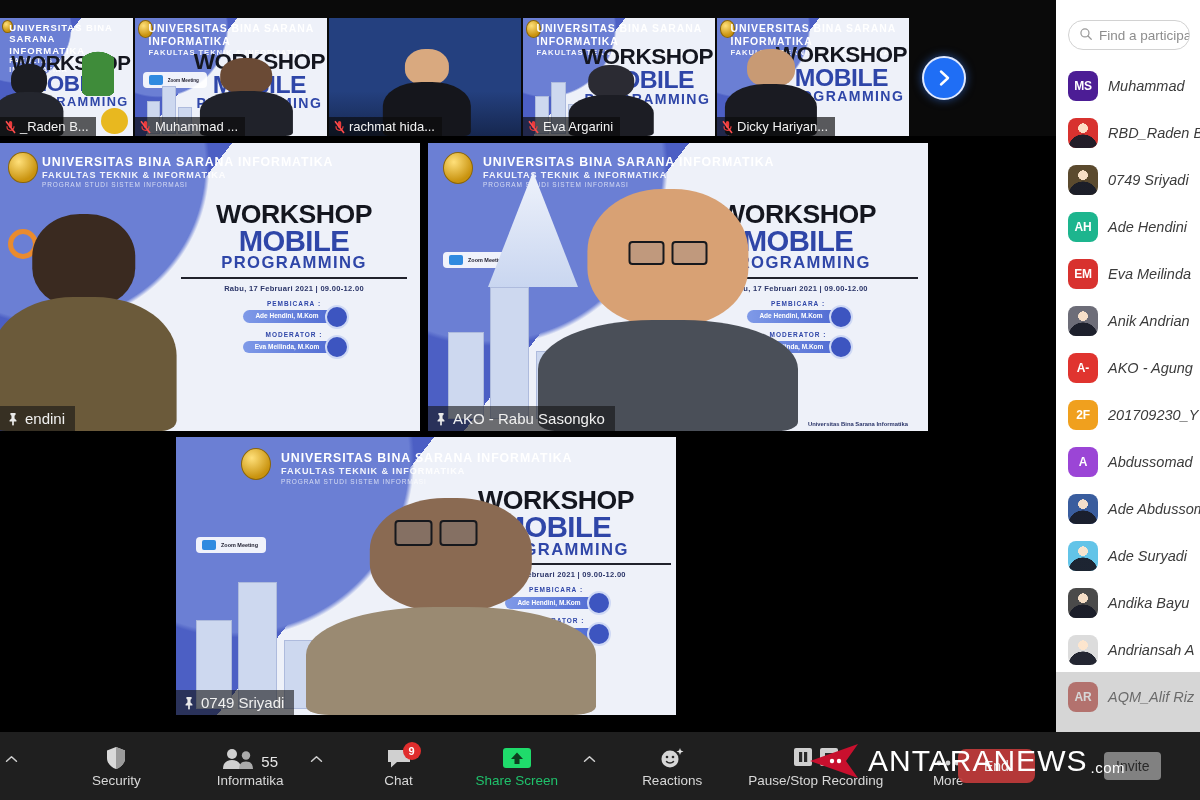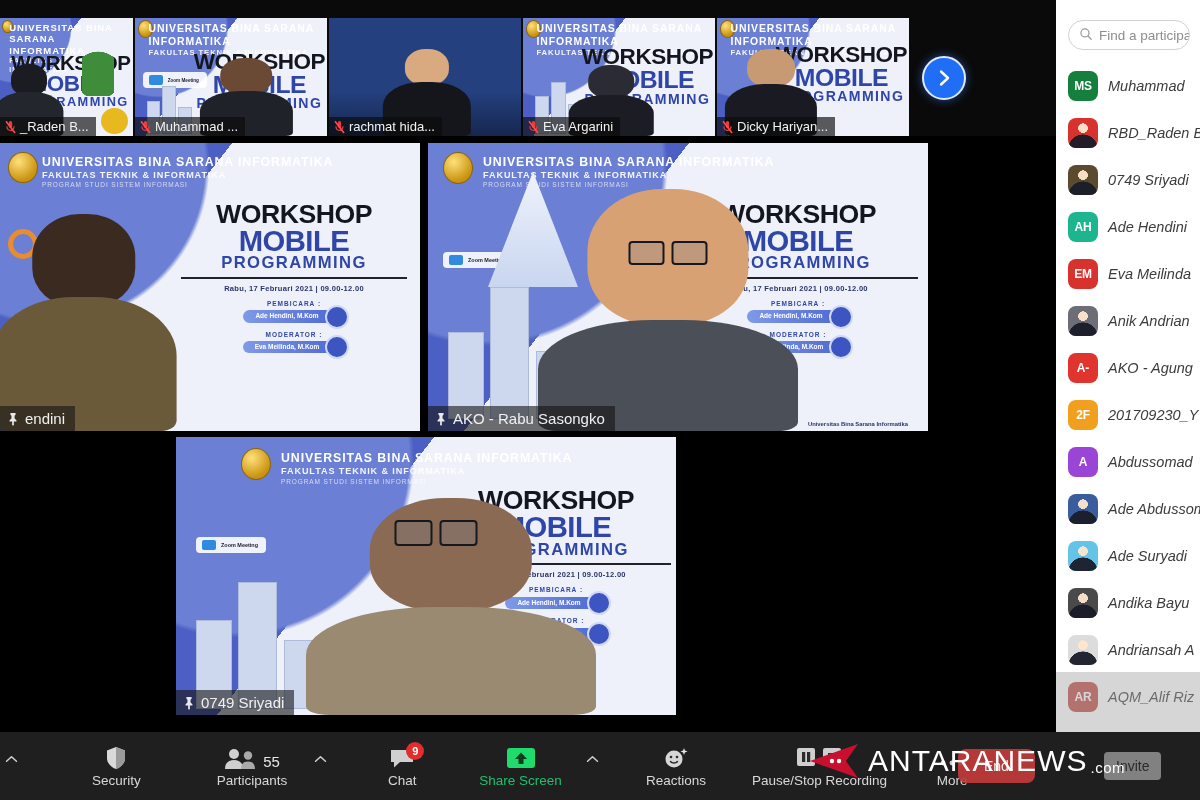--- a/index.html
+++ b/index.html
@@ -547,21 +547,21 @@
         <svg viewBox="0 0 16 16" width="14" height="14">
             <circle cx="6.8" cy="6.8" r="4.6" stroke="#9a9a9a" stroke-width="1.4" fill="none"></circle>
             <path d="M10.3 10.3 L14 14" stroke="#9a9a9a" stroke-width="1.4" stroke-linecap="round"></path>
           </svg>
       </span>
       <span>Find a participant</span>
     </div>
 
     <div class="plist">
       <div class="prow">
-          <div class="pav" style="background:#15803d;">
+          <div class="pav" style="background:#4c1d95;">
             <span>MS</span>
           </div>
           <div class="pname">Muhammad</div>
         </div>
       <div class="prow">
           <div class="pav photo" style="background:#d8322f;"></div>
           <div class="pname">RBD_Raden B</div>
         </div>
       <div class="prow">
           <div class="pav photo" style="background:#5b4a2e;"></div>
@@ -650,21 +650,21 @@
     <div class="tb-item" style="margin-left:56px;">
       <div class="tb-icon">
         <svg viewBox="0 0 34 22" width="34" height="22">
             <circle cx="10" cy="6" r="5" fill="#d0d0d0"></circle>
             <circle cx="24" cy="7.5" r="4.2" fill="#aaa"></circle>
             <path d="M1 21 C1 14.5 5 12 10 12 C15 12 19 14.5 19 21 Z" fill="#d0d0d0"></path>
             <path d="M17 21 C17 15.6 20 13.5 24 13.5 C28 13.5 31 15.6 31 21 Z" fill="#aaa"></path>
           </svg>
         <span class="count-inline">55</span>
       </div>
-      <div class="tb-label">Participants</div>
+      <div class="tb-label">Informatika</div>
     </div>
 
     <div class="caret-standalone" style="margin-left:12px;">
       <span>
         <svg viewBox="0 0 14 10" width="13" height="9">
             <path d="M1.5 7 L7 2 L12.5 7" stroke="#cfcfcf" stroke-width="1.7" fill="none" stroke-linecap="round" stroke-linejoin="round"></path>
           </svg>
       </span>
     </div>
 

